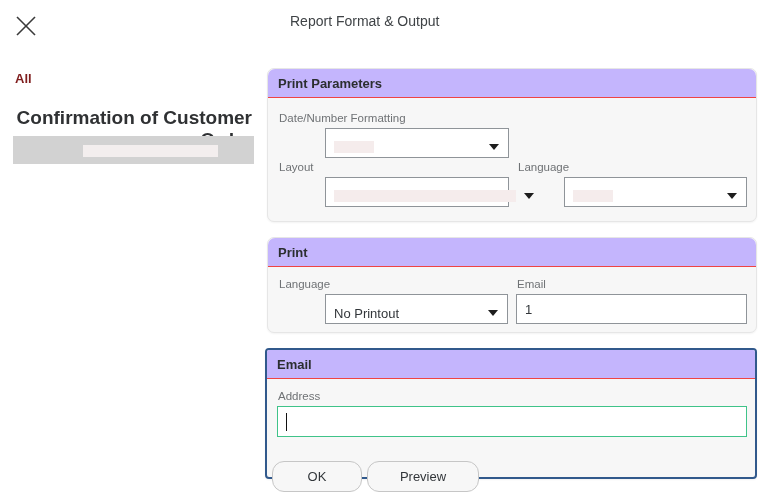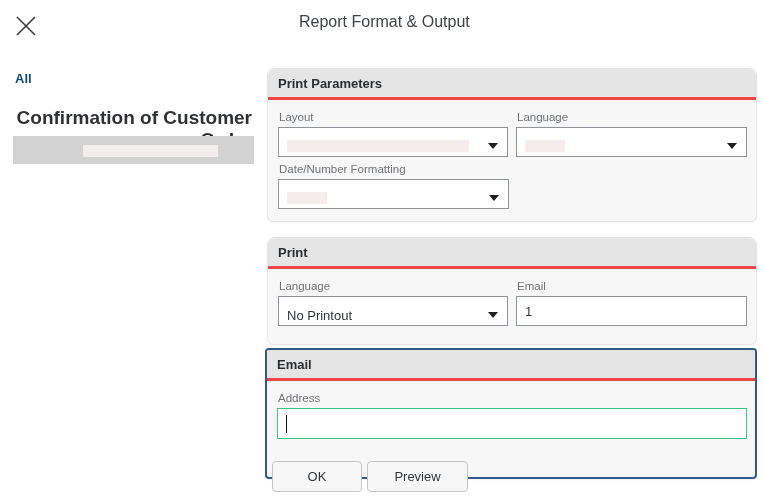--- a/index.html
+++ b/index.html
@@ -14,29 +14,29 @@
   .stage { position: absolute; inset: 0; width: 765px; height: 501px; background: #fff; }
 
   
   .close-btn {
     position: absolute; left: 12px; top: 13px;
     width: 28px; height: 28px;
     display: flex; align-items: center; justify-content: center;
     cursor: pointer; background: transparent; border: none;
   }
   .page-title {
-    position: absolute; left: 299px; top: 13px;
-    font-size: 16px; font-weight: 400; color: #3f4346;
+    position: absolute; left: 290px; top: 13px;
+    font-size: 14px; font-weight: 400; color: #3f4346;
     white-space: nowrap;
   }
 
   
   .sidebar-all {
     position: absolute; left: 15px; top: 71px;
-    font-size: 13px; font-weight: 600; color: #0c4a6e;
+    font-size: 13px; font-weight: 600; color: #7f1d1d;
     cursor: pointer;
     text-align: right;
   }
   .sidebar-report {
     position: absolute; left: 0; top: 107px; width: 252px;
     text-align: right;
     font-size: 19px; font-weight: 700; color: #2f3133;
     cursor: pointer;
   }
   .sidebar-selected-bar {
@@ -53,41 +53,42 @@
 
   
   .card {
     position: absolute; left: 267px; width: 490px;
     background: #f7f7f7;
     border: 1px solid #e6e6e6;
     border-radius: 7px;
     box-shadow: 0 1px 2px rgba(0,0,0,0.05);
   }
   .card-header {
-    background: #e5e5e5;
-    border-bottom: 3px solid #ef4444;
+    background: #c4b5fd;
+    border-bottom: 1px solid #ef4444;
     border-radius: 7px 7px 0 0;
     padding: 7px 10px 6px 10px;
     font-size: 13px; font-weight: 700; color: #2b2e30;
   }
   .card-body { padding: 8px 9px 10px 10px; }
   .field-row { display: flex; gap: 8px; }
   .field { display: flex; flex-direction: column; }
   .field.col-left  { width: 231px; }
   .field.col-right { width: 232px; }
   .field-label {
     font-size: 11.5px; color: #6f7275;
     margin: 3px 0 4px 1px;
   }
   .dropdown {
     height: 30px; background: #ffffff;
     border: 1px solid #8f9499;
     display: flex; align-items: center;
     padding: 8px 9px 0 8px;
     cursor: pointer;
+    margin-left: 47px;
   }
   .dropdown-value { flex: 1; font-size: 13px; color: #32363a; }
   .redaction { height: 12px; background: #f5ecec; }
   .red-w-lg { width: 182px; }
   .red-w-sm { width: 40px; }
   .chevron {
     width: 0; height: 0;
     border-left: 5px solid transparent;
     border-right: 5px solid transparent;
     border-top: 6px solid #1d1d1d;
@@ -121,27 +122,27 @@
     width: 1px; height: 18px; background: #111;
     animation: blink 1.1s steps(1) infinite;
   }
   @keyframes blink { 50% { opacity: 0; } }
 
   
   .footer-btn {
     position: absolute; top: 461px; height: 31px;
     background: #f7f7f7;
     border: 1px solid #c6c6c6;
-    border-radius: 4px;
+    border-radius: 12px;
     font-family: inherit; font-size: 13px; color: #32363a;
     cursor: pointer;
     display: flex; align-items: center; justify-content: center;
   }
   .btn-ok { left: 272px; width: 90px; }
-  .btn-preview { left: 367px; width: 101px; }
+  .btn-preview { left: 367px; width: 112px; }
 </style>
 </head>
 <body>
 
 <div class="stage">
 
   <button class="close-btn">
     <span>
       <svg width="24" height="24" viewBox="0 0 24 24">
         <line x1="3" y1="3" x2="21" y2="21" stroke="#3a3a3a" stroke-width="1.6"></line>
@@ -153,55 +154,55 @@
 
   <div class="sidebar-all">All</div>
   <div class="sidebar-report">Confirmation of Customer Order</div>
   <div class="sidebar-selected-bar">
     <div class="sidebar-selected-redaction"></div>
   </div>
 
   <div class="card" style="top:68px; height:154px;">
     <div class="card-header">Print Parameters</div>
     <div class="card-body">
+      <div class="field-row" style="margin-top:3px;">
+        <div class="field col-left">
+          <div class="field-label">Date/Number Formatting</div>
+          <div class="dropdown">
+            <span class="dropdown-value">
+                <span class="redaction red-w-sm" style="display:block;"></span>
+              </span>
+            <span class="chevron"></span>
+          </div>
+        </div>
+      </div>
       <div class="field-row">
         <div class="field col-left">
           <div class="field-label">Layout</div>
           <div class="dropdown">
             <span class="dropdown-value">
                 <span class="redaction red-w-lg" style="display:block;"></span>
               </span>
             <span class="chevron"></span>
           </div>
         </div>
         <div class="field col-right">
           <div class="field-label">Language</div>
           <div class="dropdown">
             <span class="dropdown-value">
                 <span class="redaction red-w-sm" style="display:block;"></span>
               </span>
             <span class="chevron"></span>
           </div>
         </div>
       </div>
-      <div class="field-row" style="margin-top:3px;">
-        <div class="field col-left">
-          <div class="field-label">Date/Number Formatting</div>
-          <div class="dropdown">
-            <span class="dropdown-value">
-                <span class="redaction red-w-sm" style="display:block;"></span>
-              </span>
-            <span class="chevron"></span>
-          </div>
-        </div>
-      </div>
     </div>
   </div>
 
-  <div class="card" style="top:237px; height:108px;">
+  <div class="card" style="top:237px; height:96px;">
     <div class="card-header">Print</div>
     <div class="card-body">
       <div class="field-row">
         <div class="field col-left">
           <div class="field-label">Language</div>
           <div class="dropdown">
             <span class="dropdown-value">No Printout</span>
             <span class="chevron"></span>
           </div>
         </div>

